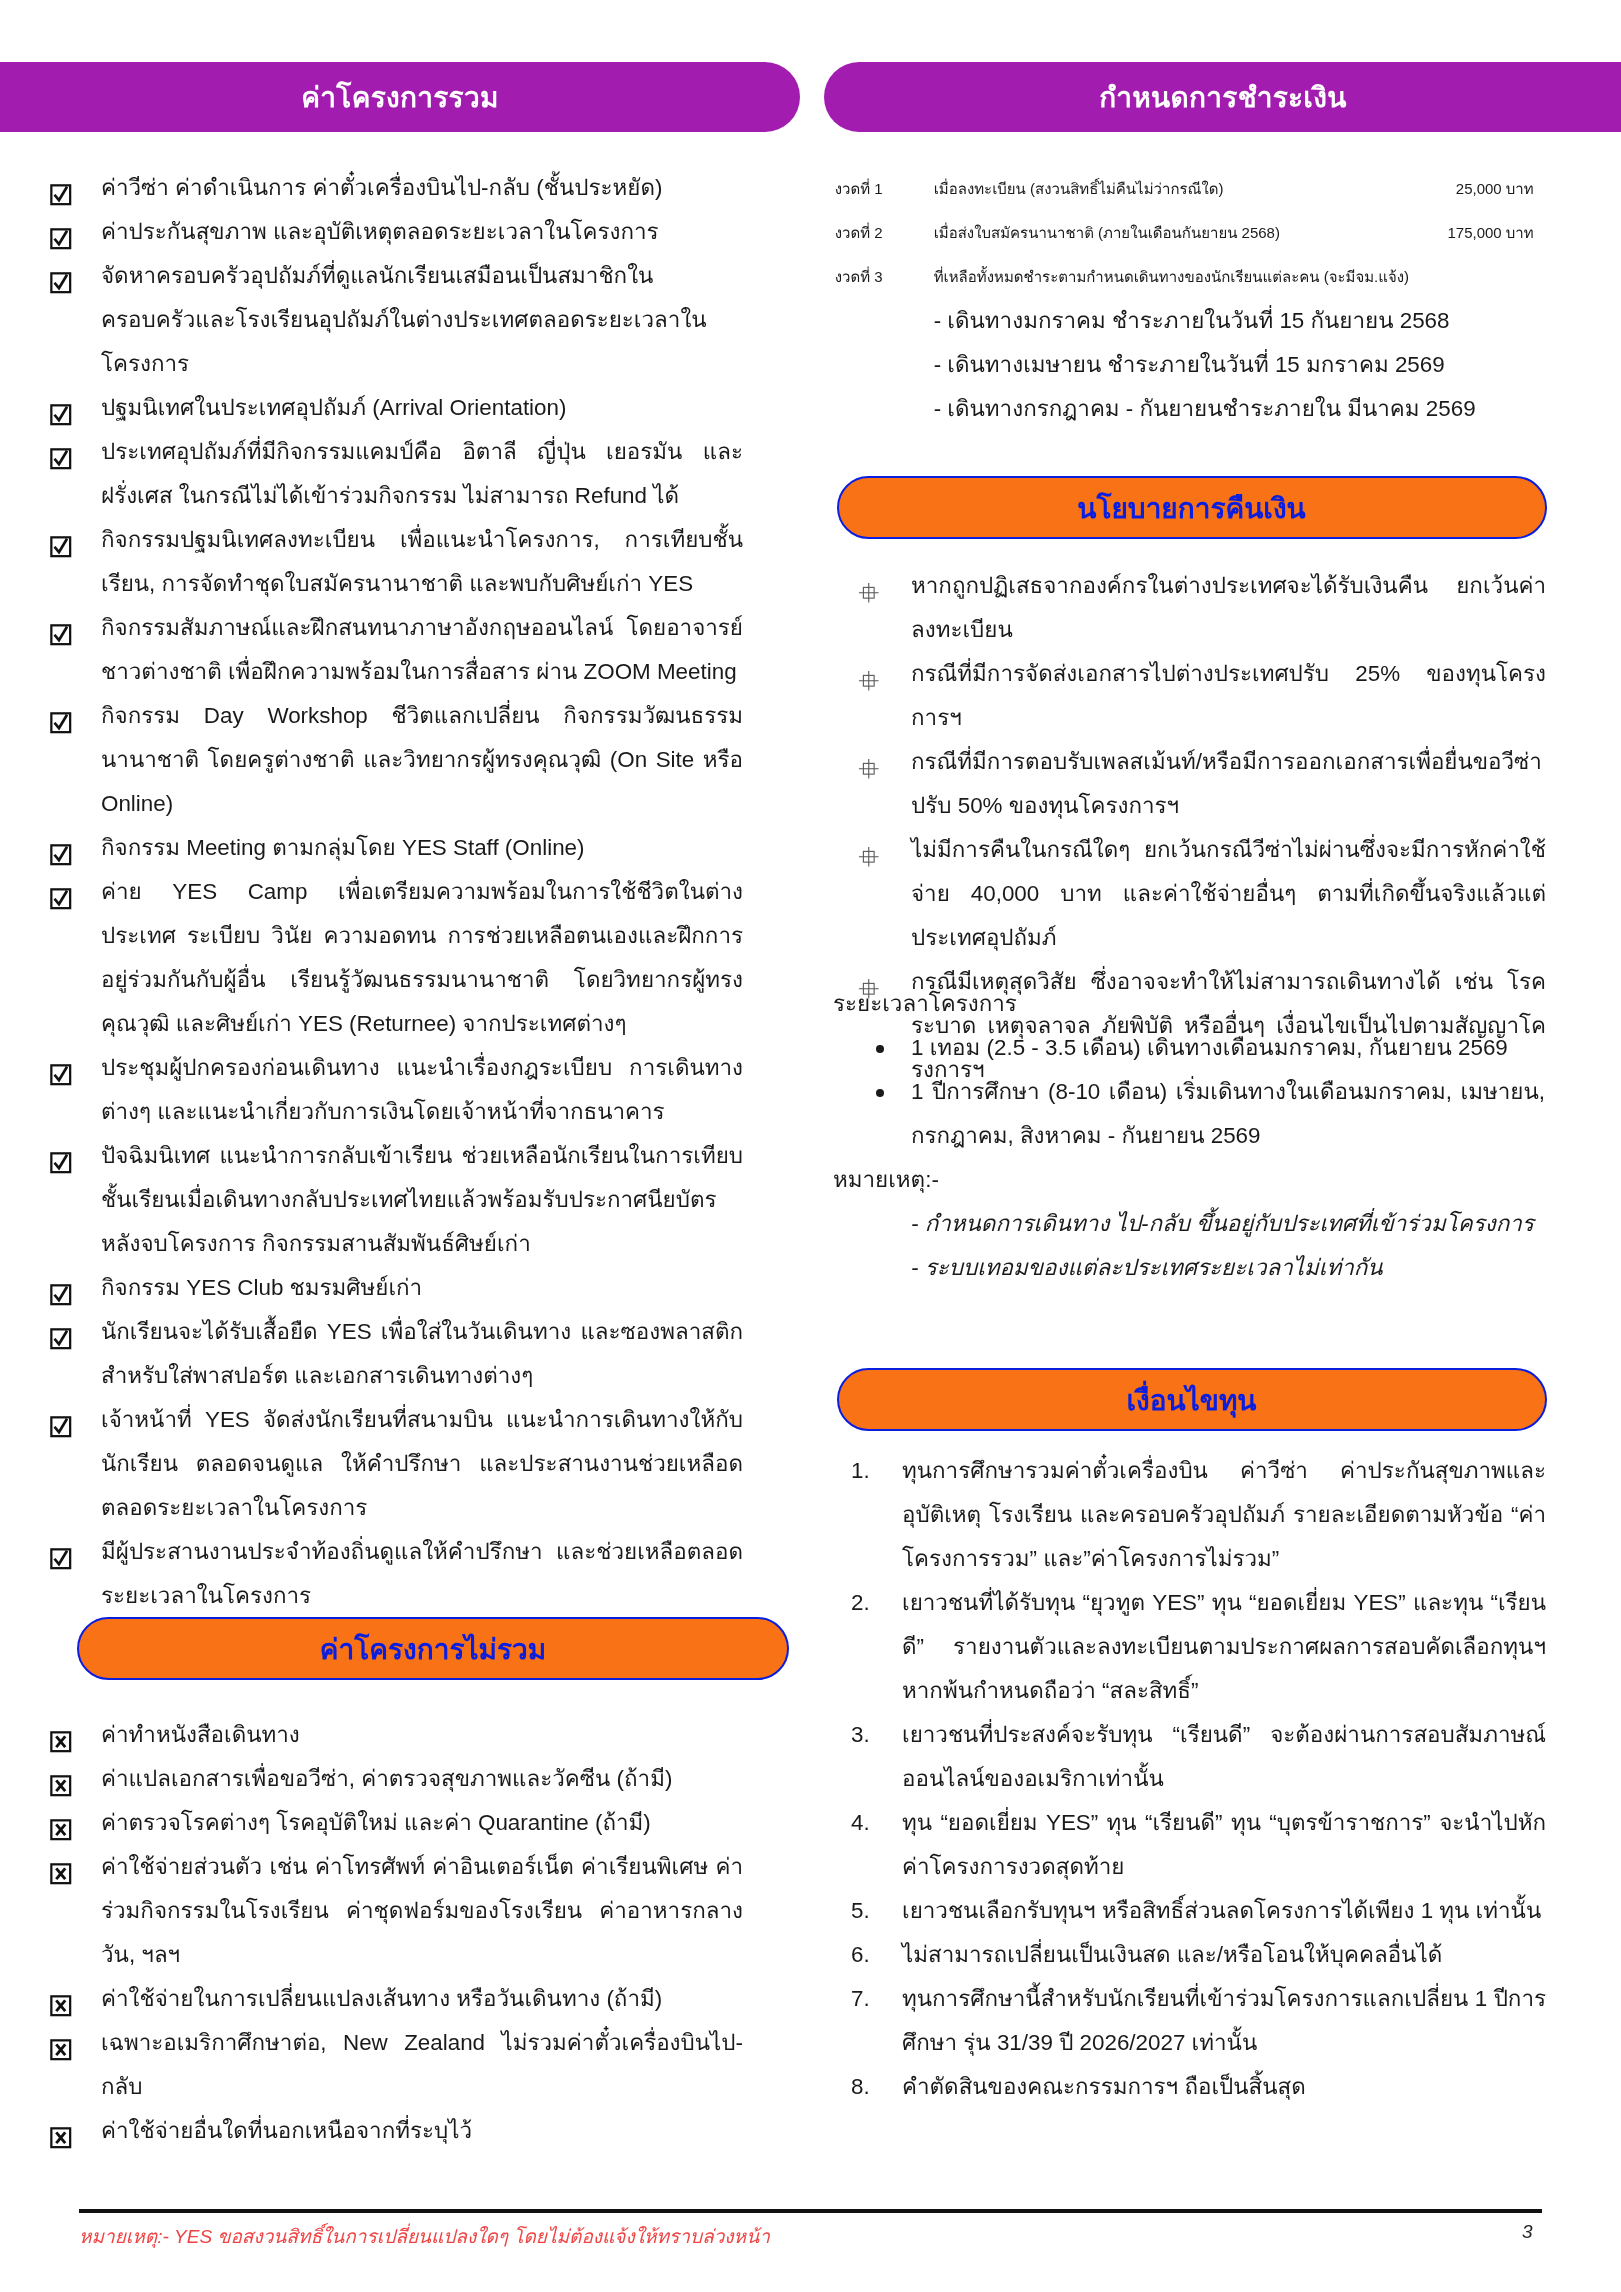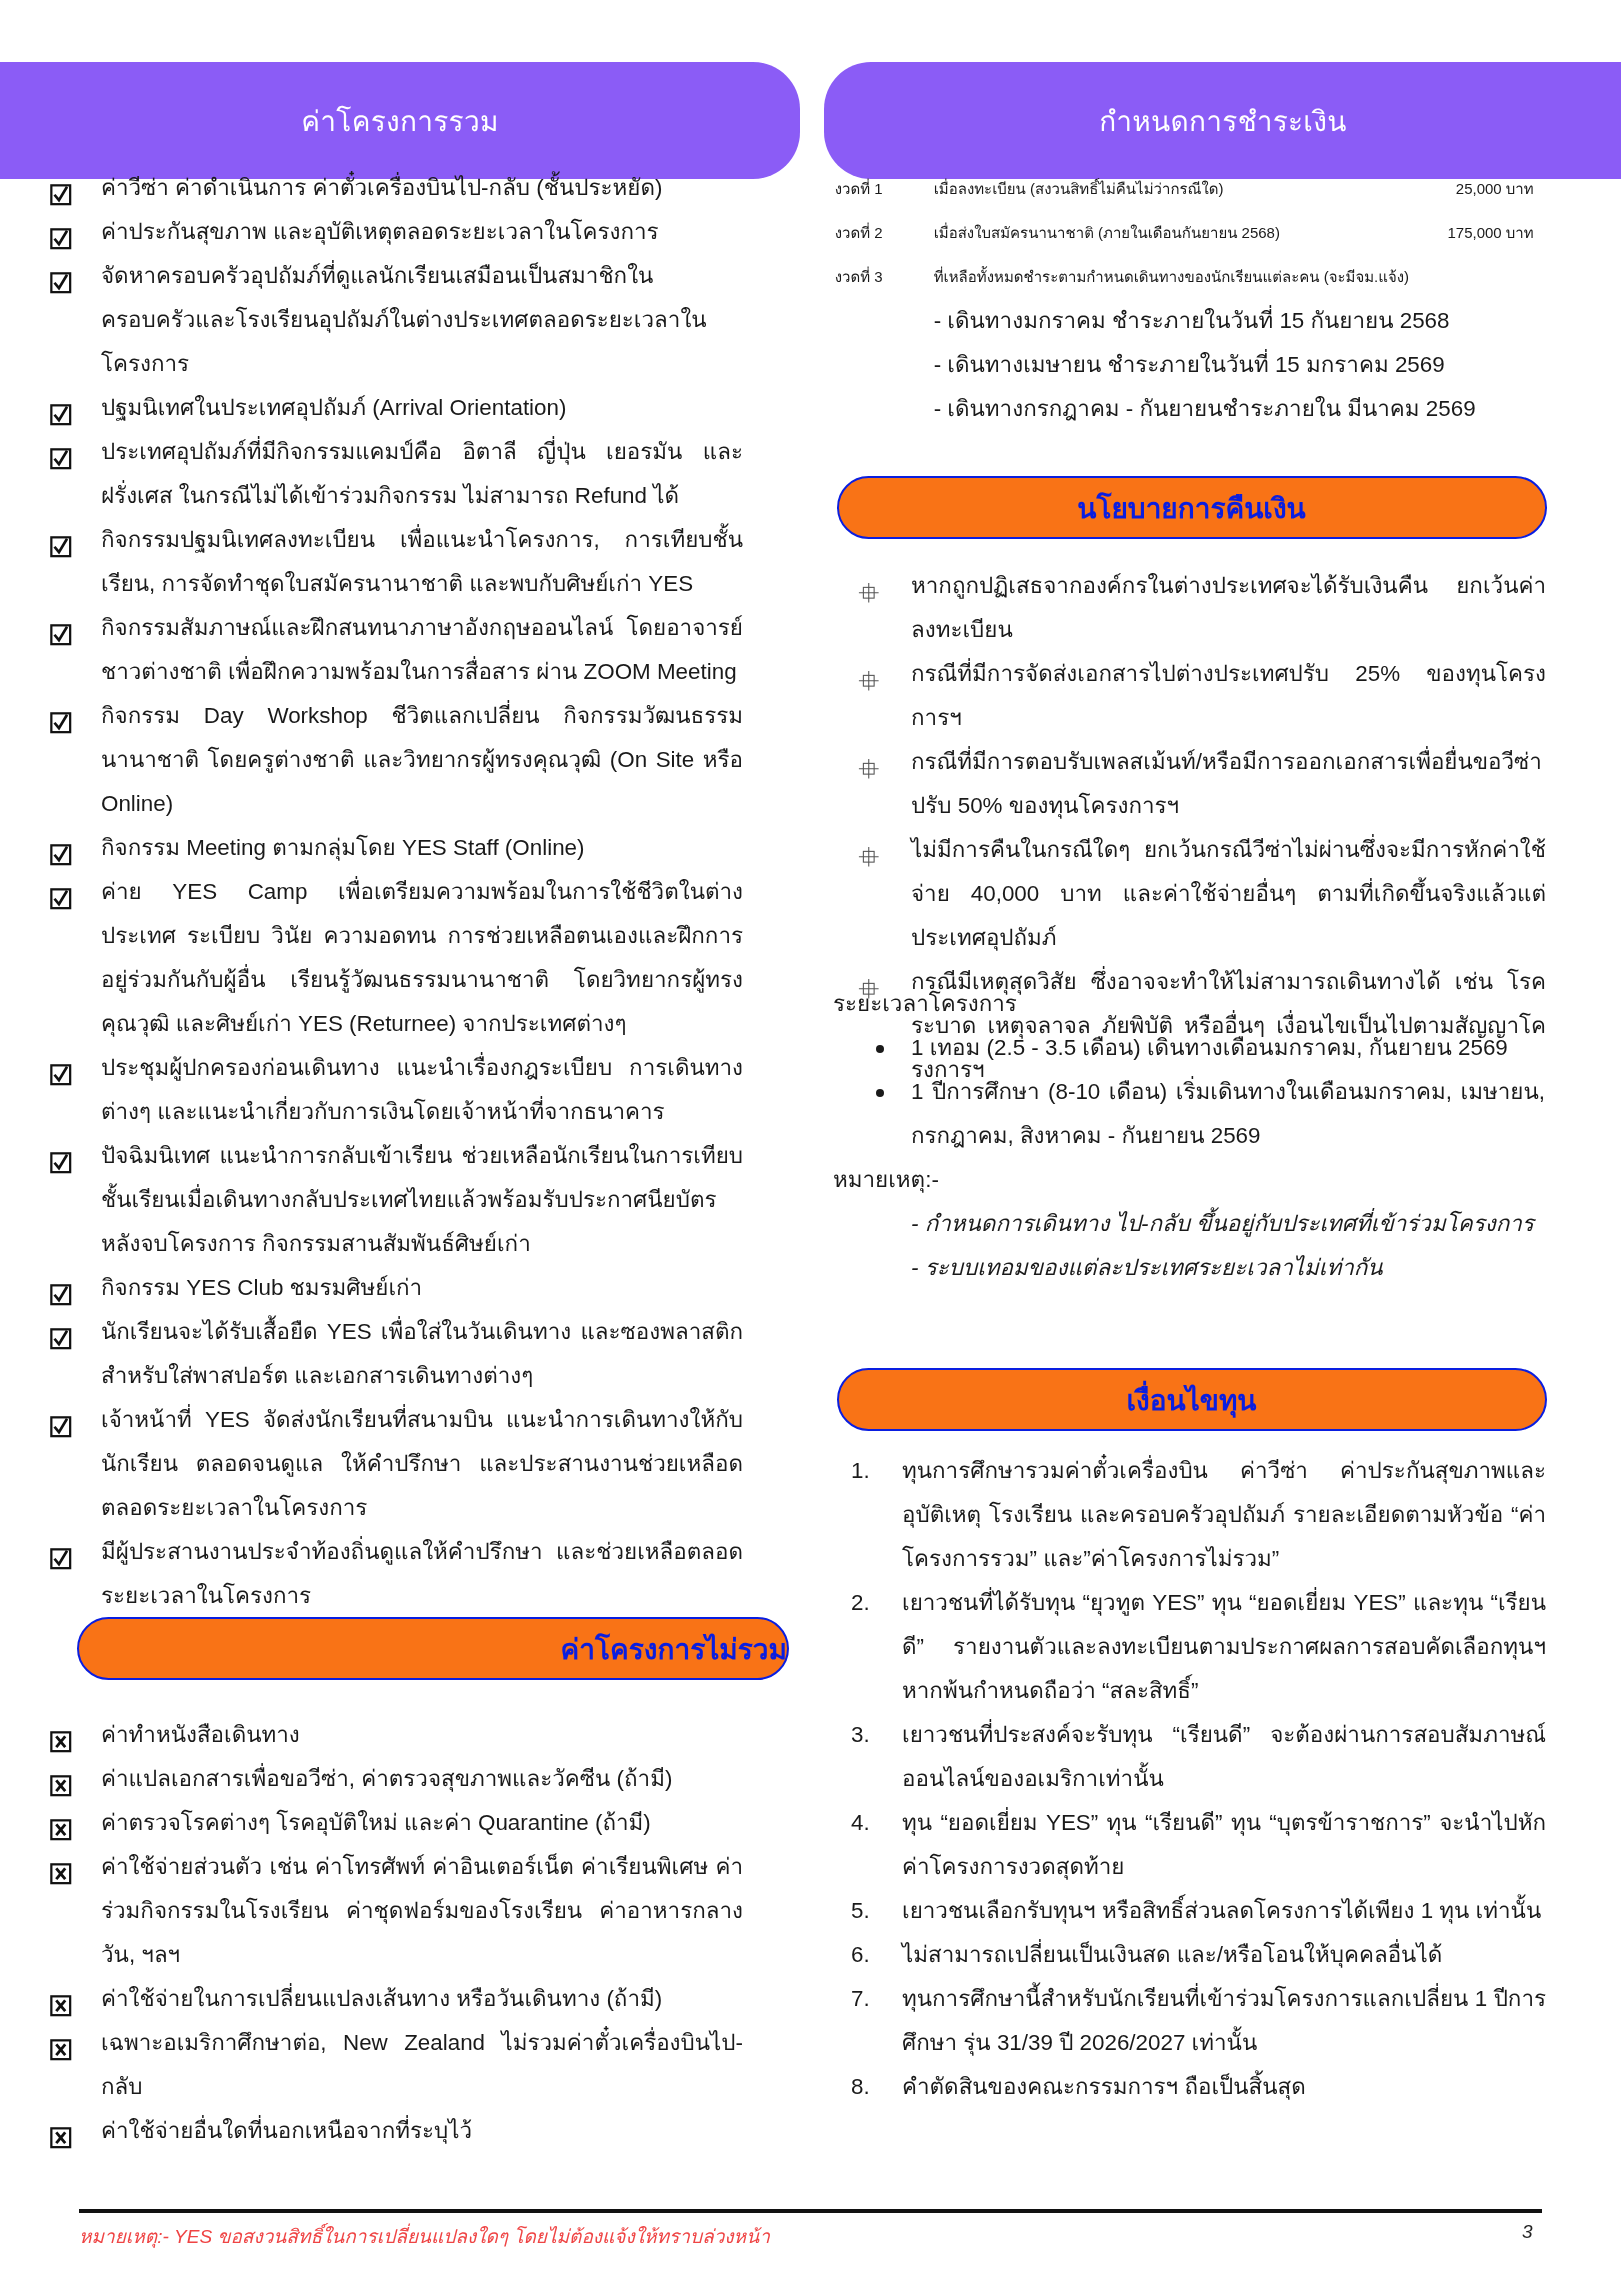--- a/index.html
+++ b/index.html
@@ -7,23 +7,23 @@
     width: 1622px; height: 2293px; position: relative; overflow: hidden;
     font-family: "Liberation Sans", "DejaVu Sans", sans-serif;
     color: #1a1a1a;
   }
   .col { position: absolute; top: 0; }
   .col-left { left: 0; width: 811px; }
   .col-right { left: 824px; width: 798px; }
 
   
   .banner-filled {
-    position: absolute; height: 117px; background: #8b5cf6; color: #ffffff;
+    position: absolute; height: 70px; background: #a21caf; color: #ffffff;
     display: flex; align-items: center; justify-content: center;
-    font-size: 28px; font-weight: normal; letter-spacing: 0.3px;
+    font-size: 28px; font-weight: bold; letter-spacing: 0.3px;
   }
   .banner-left { top: 62px; left: 0; width: 800px; border-radius: 0 47px 47px 0; }
   .banner-right { top: 62px; left: 0; width: 798px; border-radius: 47px 0 0 47px; }
 
   
   .banner-outline {
     position: absolute; height: 59px; border: 2.7px solid #0a1ee0; border-radius: 32px;
     display: flex; align-items: center; justify-content: center;
     color: #0a1ee0; font-size: 28px; font-weight: bold; background: #f97316;
   }
@@ -122,21 +122,21 @@
       <li><span class="ico"><svg viewBox="0 0 24 24" width="21.5" height="21.5">
             <rect x="1.5" y="1.5" width="21" height="21" fill="none" stroke="#111" stroke-width="2.5"></rect>
             <path d="M5 12 L10 18 L19 3" fill="none" stroke="#111" stroke-width="3"></path>
           </svg></span><span>เจ้าหน้าที่ YES จัดส่งนักเรียนที่สนามบิน แนะนำการเดินทางให้กับนักเรียน ตลอดจนดูแล ให้คำปรึกษา และประสานงานช่วยเหลือดตลอดระยะเวลาในโครงการ</span></li>
       <li><span class="ico"><svg viewBox="0 0 24 24" width="21.5" height="21.5">
             <rect x="1.5" y="1.5" width="21" height="21" fill="none" stroke="#111" stroke-width="2.5"></rect>
             <path d="M5 12 L10 18 L19 3" fill="none" stroke="#111" stroke-width="3"></path>
           </svg></span><span>มีผู้ประสานงานประจำท้องถิ่นดูแลให้คำปรึกษา และช่วยเหลือตลอดระยะเวลาในโครงการ</span></li>
     </ul>
 
-  <div class="banner-outline" style="top:1617px; left:77px; width:708px;justify-content:flex-end;">
+  <div class="banner-outline" style="top:1617px; left:77px; width:708px;">
     <span>ค่าโครงการไม่รวม</span>
   </div>
 
   <ul class="list list-check" id="excluded-list" style="top:1713px; left:0; width:743px;">
       <li><span class="ico"><svg viewBox="0 0 24 24" width="21.5" height="21.5">
             <rect x="1.5" y="1.5" width="21" height="21" fill="none" stroke="#111" stroke-width="2.5"></rect>
             <path d="M7 6 L17 18 M17 6 L7 18" stroke="#111" stroke-width="3.2"></path>
           </svg></span><span>ค่าทำหนังสือเดินทาง</span></li>
       <li><span class="ico"><svg viewBox="0 0 24 24" width="21.5" height="21.5">
             <rect x="1.5" y="1.5" width="21" height="21" fill="none" stroke="#111" stroke-width="2.5"></rect>

